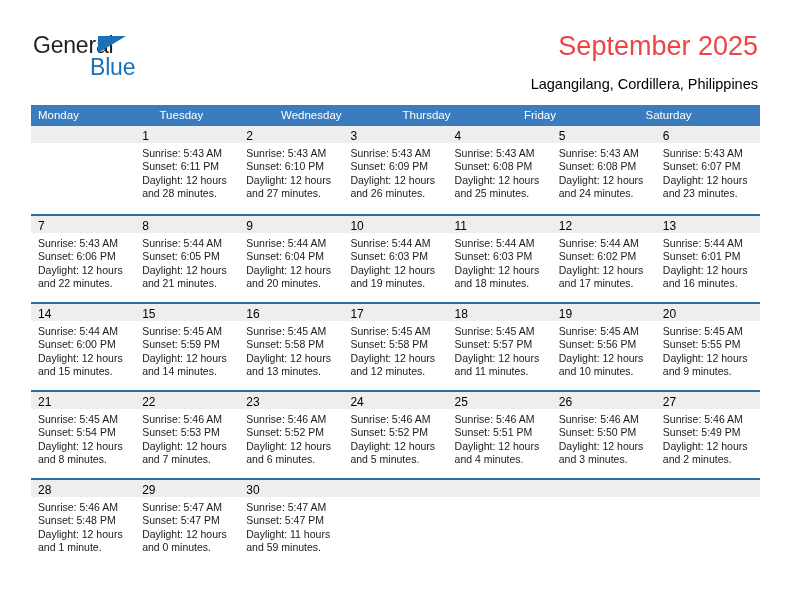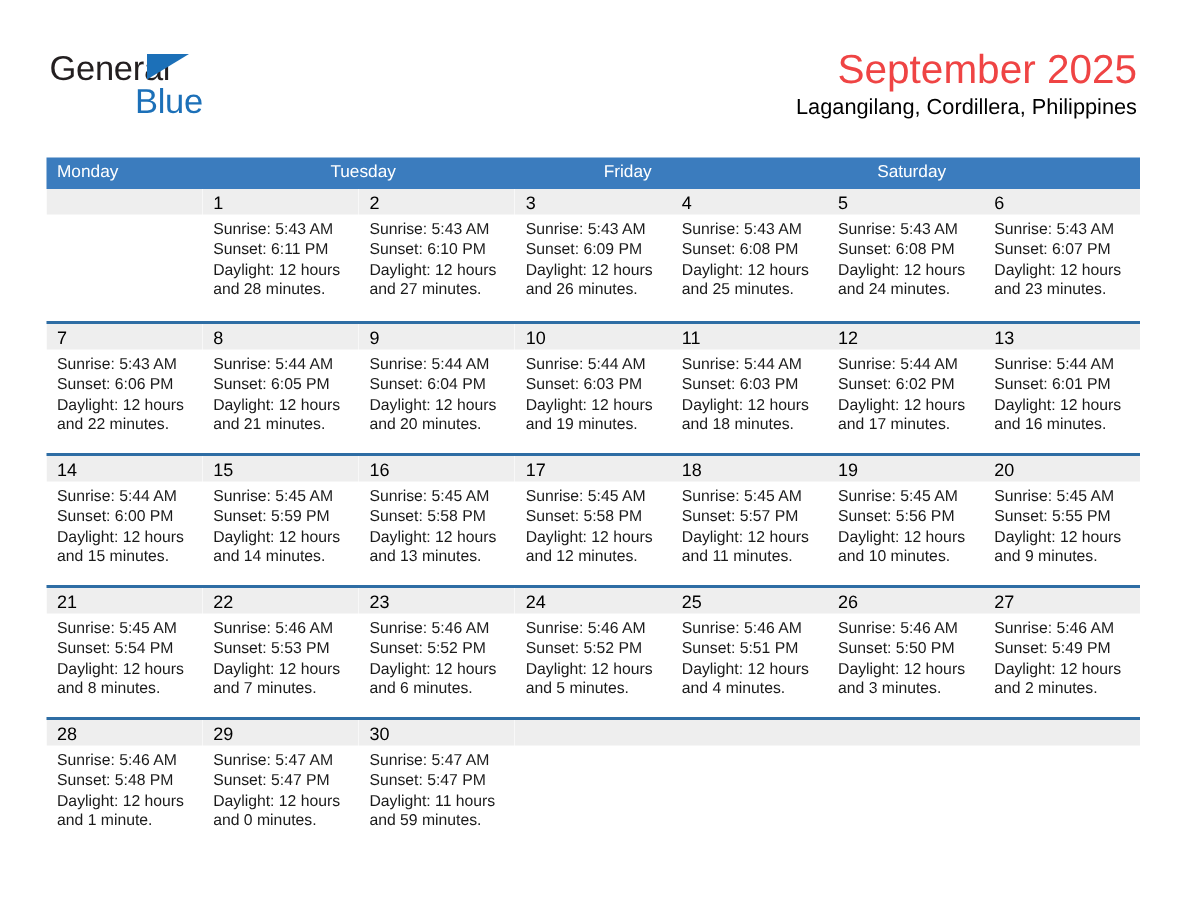--- a/index.html
+++ b/index.html
@@ -73,21 +73,21 @@
   .cal-title {
     font-size: 27px;
     color: #ef4444;
     line-height: 32px;
     white-space: nowrap;
   }
   .cal-sub {
     font-size: 14.5px;
     color: #000;
     line-height: 20px;
-    margin-top: 0;
+    margin-top: 12px;
     white-space: nowrap;
   }
 
   
   .grid {
     position: absolute;
     left: 31px;
     top: 105px;
     width: 729px;
   }
@@ -159,20 +159,22 @@
       <div class="cal-sub">Lagangilang, Cordillera, Philippines</div>
     </div>
 
   </div>
 
   <div class="grid">
 
     <div class="dayhead">
       <div class="dh">Monday</div>
       <div class="dh">Tuesday</div>
+      <div class="dh">Wednesday</div>
+      <div class="dh">Thursday</div>
       <div class="dh">Friday</div>
       <div class="dh">Saturday</div>
     </div>
 
     <div class="week first">
       <div class="cell empty">
         <div class="daynum-band"><span class="daynum"></span></div>
         <div class="info">
           <div></div>
           <div></div>

